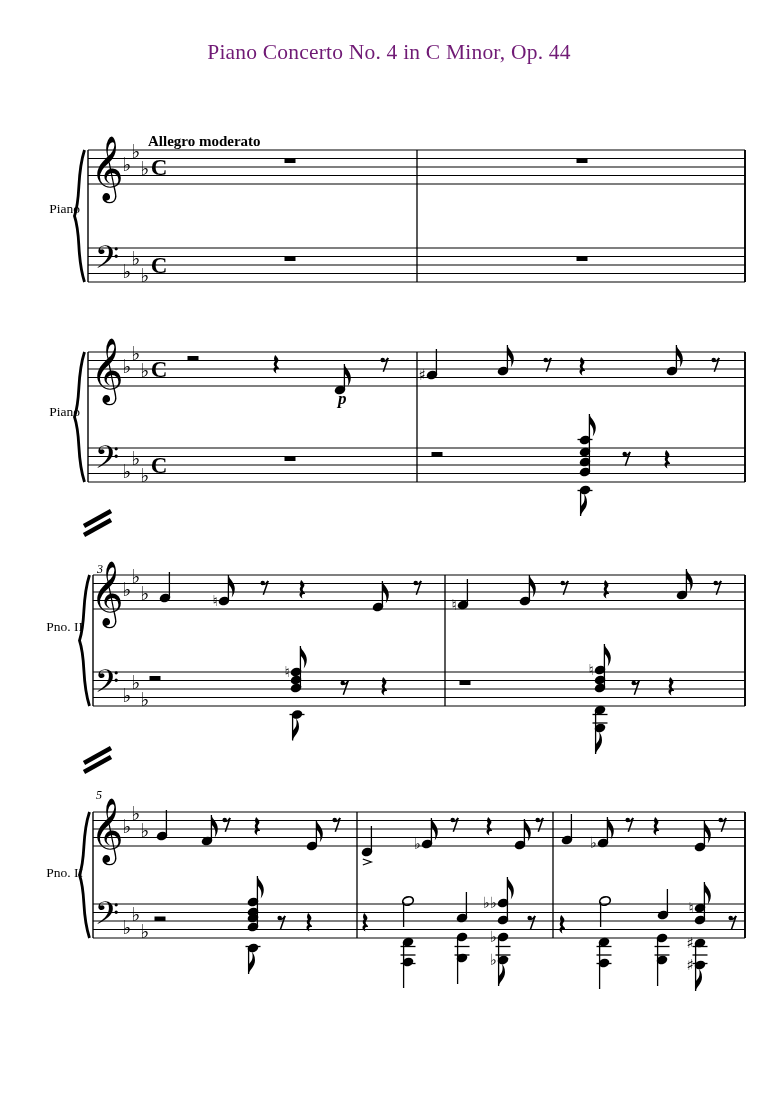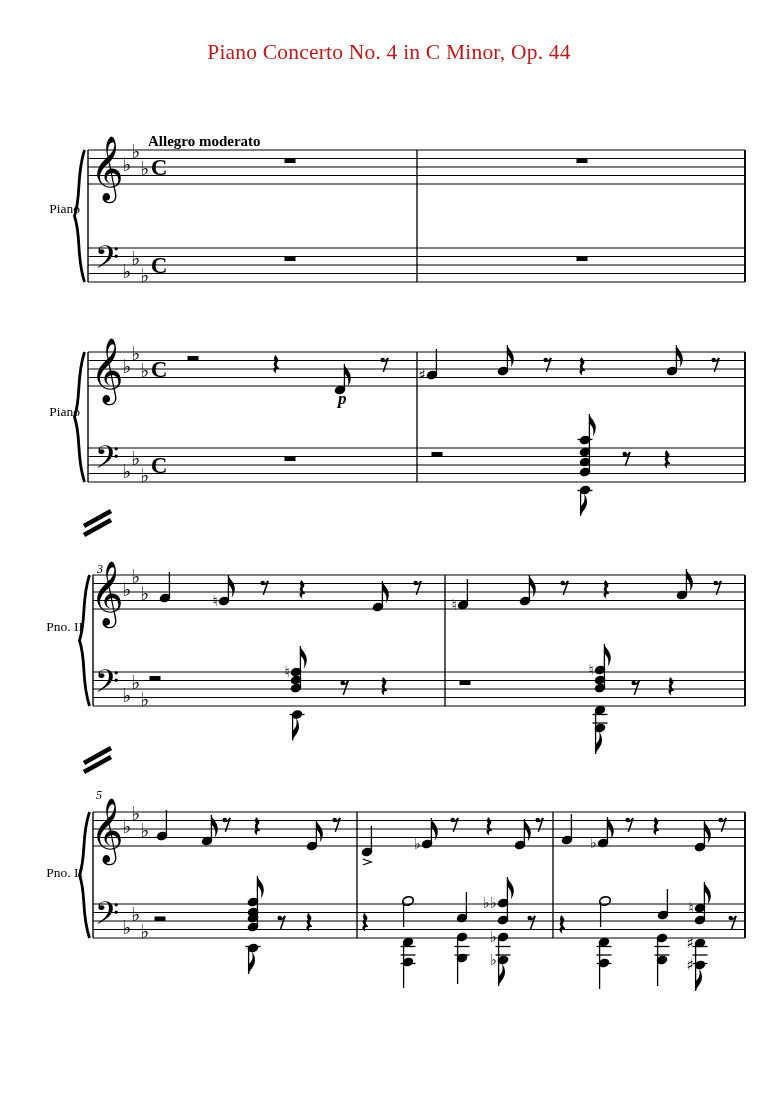--- a/index.html
+++ b/index.html
@@ -1,19 +1,19 @@
 <!DOCTYPE html>
 <html><head>
 <meta charset="utf-8">
 <style>
   html,body{margin:0;padding:0;background:#888;}
   .page{
     position:relative;width:778px;height:1100px;margin:0 auto;
     background:#ffffff;overflow:hidden;
-    font-family:"Liberation Serif","DejaVu Serif",serif;color:#b91c1c;
+    font-family:"Liberation Serif","DejaVu Serif",serif;color:#701a75;
   }
   .title{
     position:absolute;top:40px;left:0;width:100%;
     text-align:center;font-size:21.5px;letter-spacing:.2px;
   }
   svg{position:absolute;left:0;top:0;}
   svg text{user-select:none;}
 </style>
 </head>
 <body>

